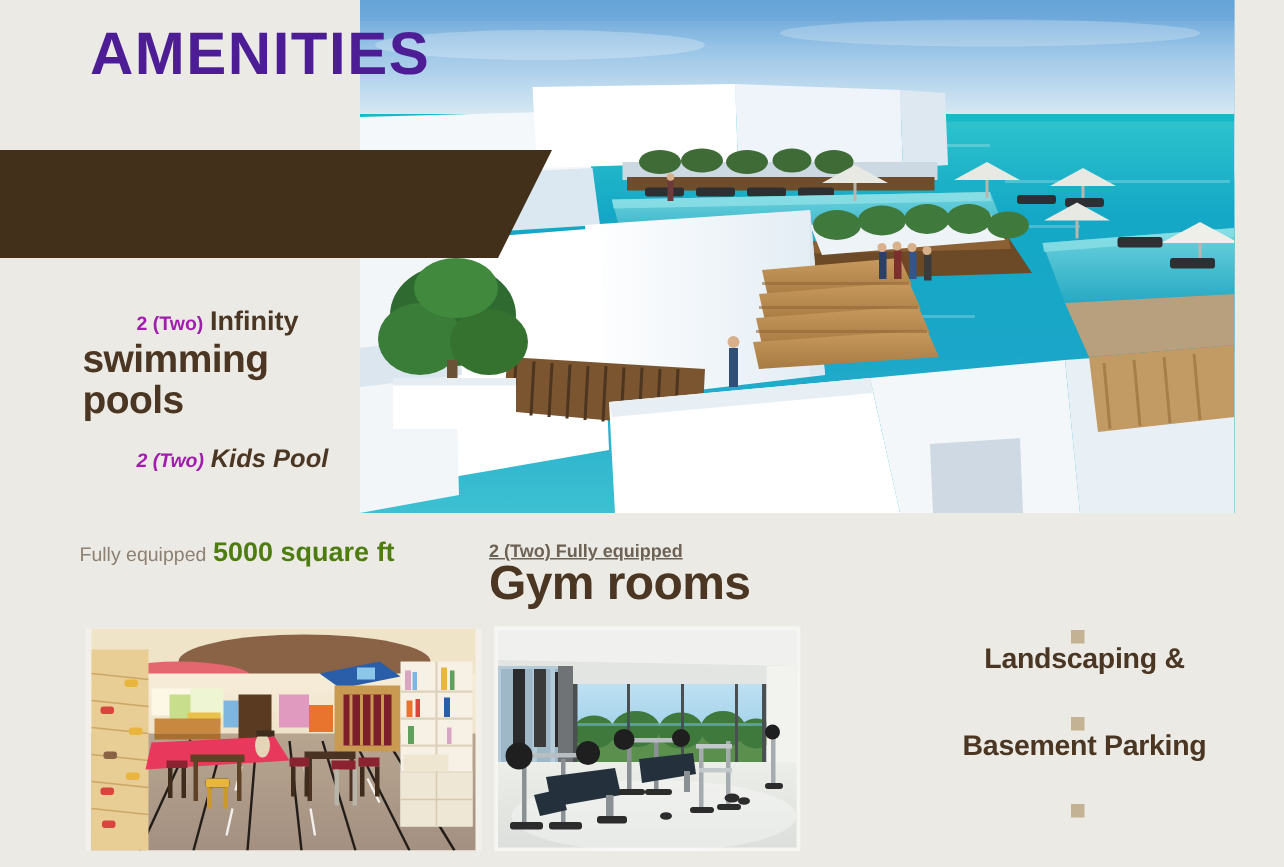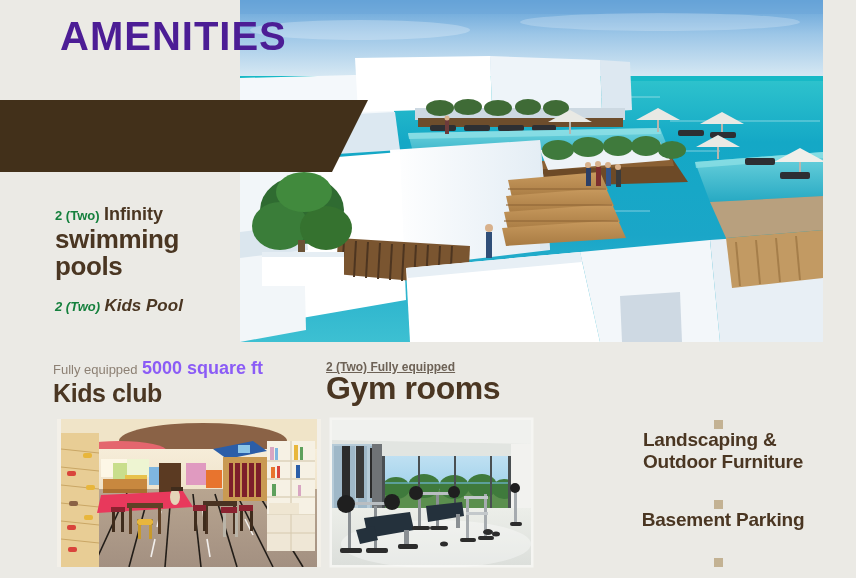--- a/index.html
+++ b/index.html
@@ -32,37 +32,37 @@
   .banner-title{
     position:absolute;left:60px;top:13px;
     color:#4c1d95;
     font-size:40px;font-weight:bold;letter-spacing:1px;
     line-height:46px;
   }
 
   
   .pool-block{position:absolute;left:55px;top:204px;width:180px;}
   .lead{
-    font-size:13px;font-weight:bold;color:#15803d;
-    letter-spacing:0;display:inline;
+    font-size:13px;font-weight:bold;color:#a21caf;
+    letter-spacing:0;display:inline;margin-left:36px;
   }
   .lead-big{
     font-size:18px;font-weight:bold;color:#4a3622;display:inline;
   }
   .pool-head{
     font-size:26px;font-weight:bold;color:#4a3622;
     line-height:26px;margin-top:1px;letter-spacing:-0.4px;
   }
   .kids-pool{margin-top:17px;font-style:italic;}
   .kids-pool .lead-big{font-size:17px;}
 
   
   .kids-cap{position:absolute;left:53px;top:358px;}
   .cap-small{font-size:13px;font-weight:normal;color:#8d8174;display:inline;}
-  .cap-mid{font-size:18px;font-weight:bold;color:#8b5cf6;display:inline;margin-top:28px;}
+  .cap-mid{font-size:18px;font-weight:bold;color:#4d7c0f;display:inline;margin-top:28px;}
   .cap-big{font-size:25px;font-weight:bold;color:#4a3622;line-height:27px;margin-top:1px;letter-spacing:-0.4px;}
 
   .gym-cap{position:absolute;left:326px;top:360px;}
   .gym-cap .cap-small2{font-size:12px;font-weight:bold;color:#6d6256;text-decoration:underline;}
   .gym-cap .cap-big{font-size:32px;}
 
   
   .photo{position:absolute;overflow:hidden;}
   .photo svg{display:block;}
   #kidsclub-photo{left:53px;top:415px;width:272px;height:156px;}
@@ -296,21 +296,20 @@
       <span class="lead">2 (Two)</span>
       <span class="lead-big">Kids Pool</span>
     </div>
   </div>
 
   <div class="kids-cap">
     <div>
       <span class="cap-small">Fully equipped</span>
       <span class="cap-mid">5000 square ft</span>
     </div>
-    <div class="cap-big">Kids club</div>
   </div>
 
   <div class="gym-cap">
     <div class="cap-small2">2 (Two) Fully equipped</div>
     <div class="cap-big">Gym rooms</div>
   </div>
 
   <div class="photo" id="kidsclub-photo">
     <svg viewBox="0 0 272 156" xmlns="http://www.w3.org/2000/svg">
       <defs>
@@ -563,21 +562,20 @@
       <rect x="0" y="0" width="211" height="157" fill="none" stroke="#ebeae5" stroke-width="7"></rect>
     </svg>
   </div>
 
   <div class="bullets">
 
     <div class="bullet-row">
       <div class="bullet-sq"></div>
       <div>
         <div class="bullet-text">Landscaping &amp;</div>
-        <div class="bullet-text">Outdoor Furniture</div>
       </div>
     </div>
 
     <div class="bullet-row">
       <div class="bullet-sq"></div>
       <div>
         <div class="bullet-text">Basement Parking</div>
       </div>
     </div>
 

